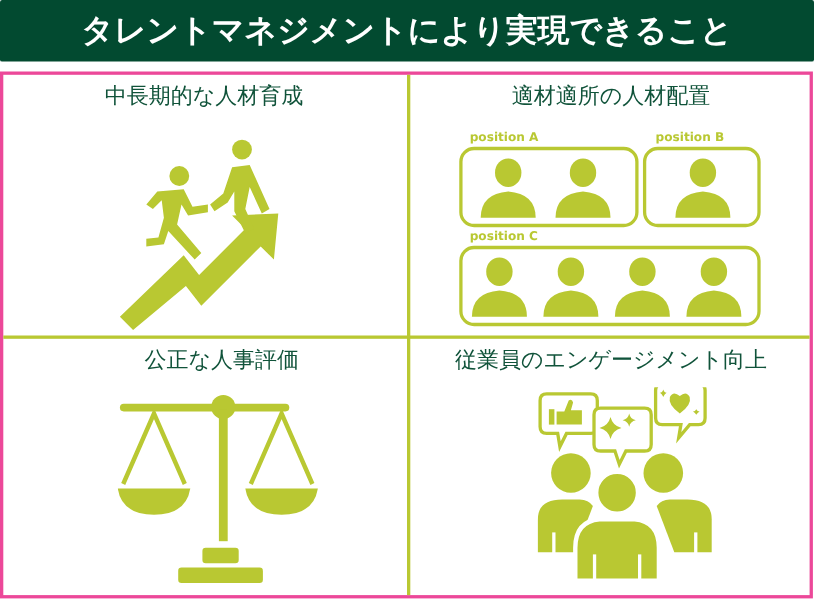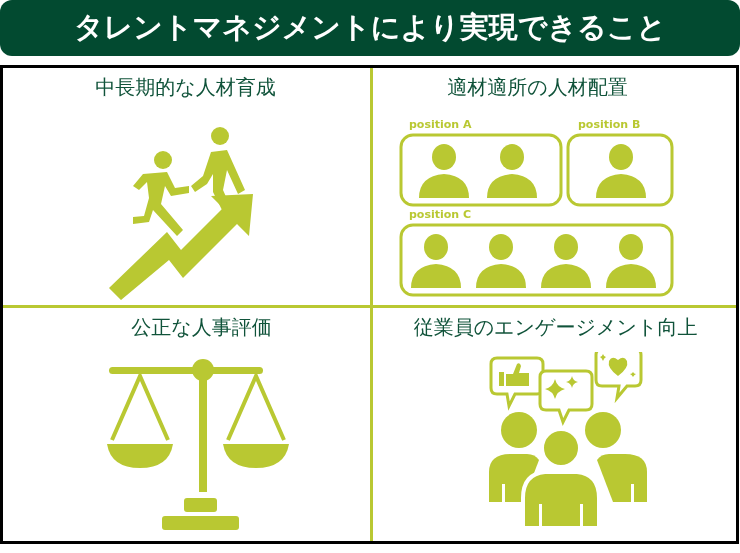--- a/index.html
+++ b/index.html
@@ -1,37 +1,37 @@
 <!DOCTYPE html>
 <html><head>
 <meta charset="utf-8">
 <style>
   * { box-sizing: border-box; margin: 0; padding: 0; }
   html, body { width: 740px; height: 553px; background: #ffffff; overflow: hidden; }
   body { position: relative; font-family: "DejaVu Sans", "Liberation Sans", sans-serif; }
   .title-bar {
     position: absolute; left: 0; top: 0; width: 740px; height: 56px;
-    background: #024a30; border-radius: 12px;
+    background: #024a30; border-radius: 2px;
     display: flex; align-items: center; justify-content: center;
   }
   .title-bar span { color: #ffffff; font-size: 29px; font-weight: bold; letter-spacing: 0px; }
   .grid {
     position: absolute; left: 0; top: 65px; width: 739px; height: 479px;
-    border: 3px solid #000000;
+    border: 3px solid #ec4899;
   }
   .vline { position: absolute; left: 367px; top: 0; width: 3px; height: 100%; background: #b9c832; }
   .hline { position: absolute; left: 0; top: 237px; width: 100%; height: 3px; background: #b9c832; }
   .cell { position: absolute; width: 365px; height: 236px; }
   .cell .label {
     position: absolute; left: 0; width: 100%; top: 6px; text-align: center;
     color: #10533a; font-size: 20px;
   }
   .cell svg { position: absolute; }
   .c1 { left: 0; top: 0; }
-  .c2 { left: 352px; top: 0; }
+  .c2 { left: 370px; top: 0; }
   .c3 { left: 0; top: 240px; margin-left: 16px; }
   .c4 { left: 370px; top: 240px; text-decoration: underline; }
 </style>
 </head>
 <body>
 
 <div class="title-bar">
   <span>タレントマネジメントにより実現できること</span>
 </div>
 

